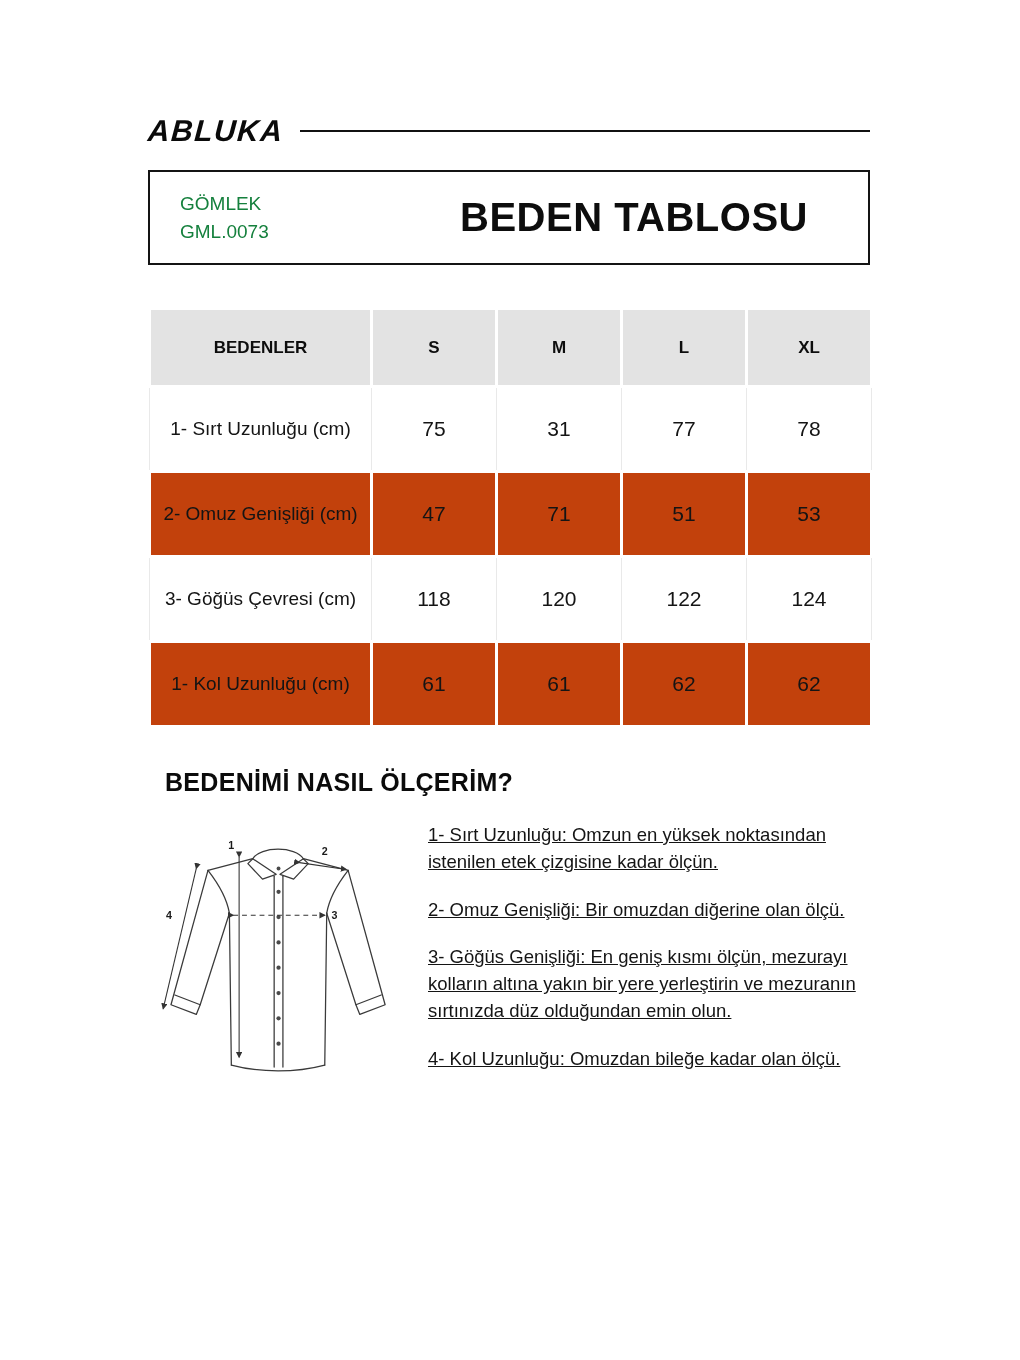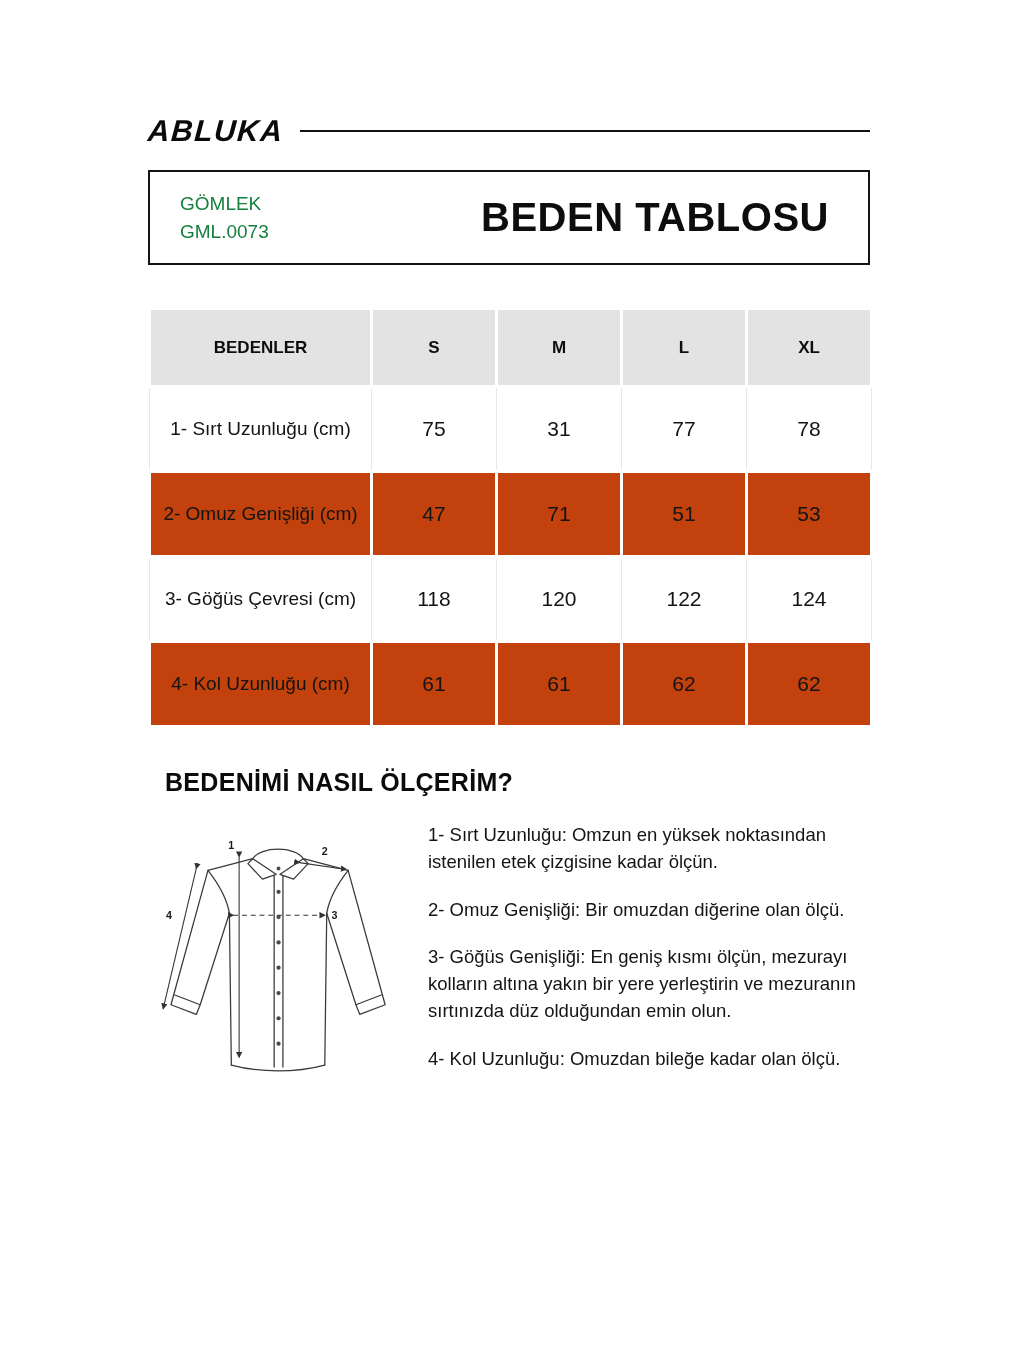--- a/index.html
+++ b/index.html
@@ -28,21 +28,21 @@
   .header-box {
     position:absolute; left:148px; top:170px; width:722px; height:95px;
     border:2px solid #141414; box-sizing:border-box;
     display:flex; align-items:center;
   }
   .product-info {
     flex:0 0 310px; padding-left:30px; box-sizing:border-box;
     font-size:19px; line-height:1.45; color:#15803d;
   }
   .page-title {
-    flex:1; text-align:center; padding-right:18px;
+    flex:1; padding-right:18px;
     font-size:40px; font-weight:600; letter-spacing:0.5px; color:#0d0d0d;
   }
 
   
   .size-table {
     position:absolute; left:148px; top:307px; width:722px;
     border-collapse:collapse; table-layout:fixed;
   }
   .size-table th, .size-table td {
     text-align:center; vertical-align:middle; padding:0 8px; box-sizing:border-box;
@@ -60,21 +60,21 @@
   
   .howto-heading {
     position:absolute; left:165px; top:768px;
     font-size:25px; font-weight:700; letter-spacing:0.3px; color:#0b0b0b;
   }
   .diagram-wrap { position:absolute; left:152px; top:812px; width:256px; height:292px; }
   .instructions {
     position:absolute; left:428px; top:822px; width:448px;
     font-size:18.5px; line-height:1.45; color:#141414;
   }
-  .instructions p { margin:0 0 21px 0; }
+  .instructions p { margin:0 0 21px 0;text-decoration:underline; }
 </style>
 </head>
 <body>
 
 <div class="page">
 
   <div class="logo-row">
     <div class="logo">ABLUKA</div>
     <div class="logo-rule"></div>
   </div>
@@ -120,21 +120,21 @@
         <td class="value-cell">53</td>
       </tr>
       <tr class="row-white">
         <td class="label-cell">3- Göğüs Çevresi (cm)</td>
         <td class="value-cell">118</td>
         <td class="value-cell">120</td>
         <td class="value-cell">122</td>
         <td class="value-cell">124</td>
       </tr>
       <tr class="row-gray">
-        <td class="label-cell">4- Kol Uzunluğu (cm)</td>
+        <td class="label-cell">1- Kol Uzunluğu (cm)</td>
         <td class="value-cell">61</td>
         <td class="value-cell">61</td>
         <td class="value-cell">62</td>
         <td class="value-cell">62</td>
       </tr>
     </tbody>
   </table>
 
   <div class="howto-heading">BEDENİMİ NASIL ÖLÇERİM?</div>
 

